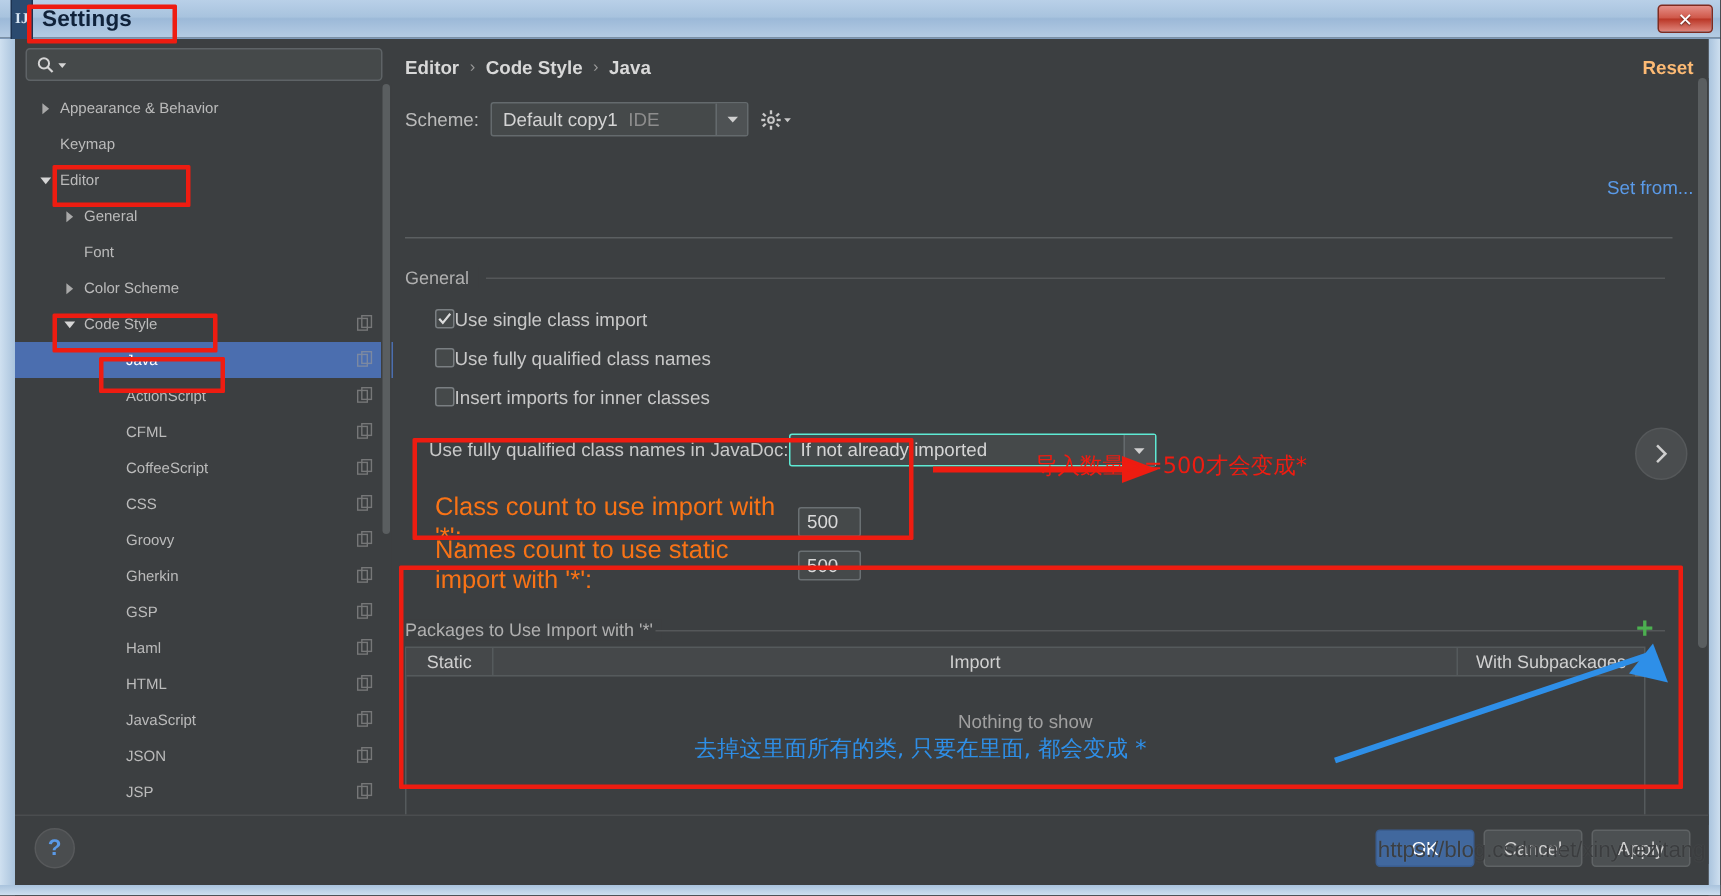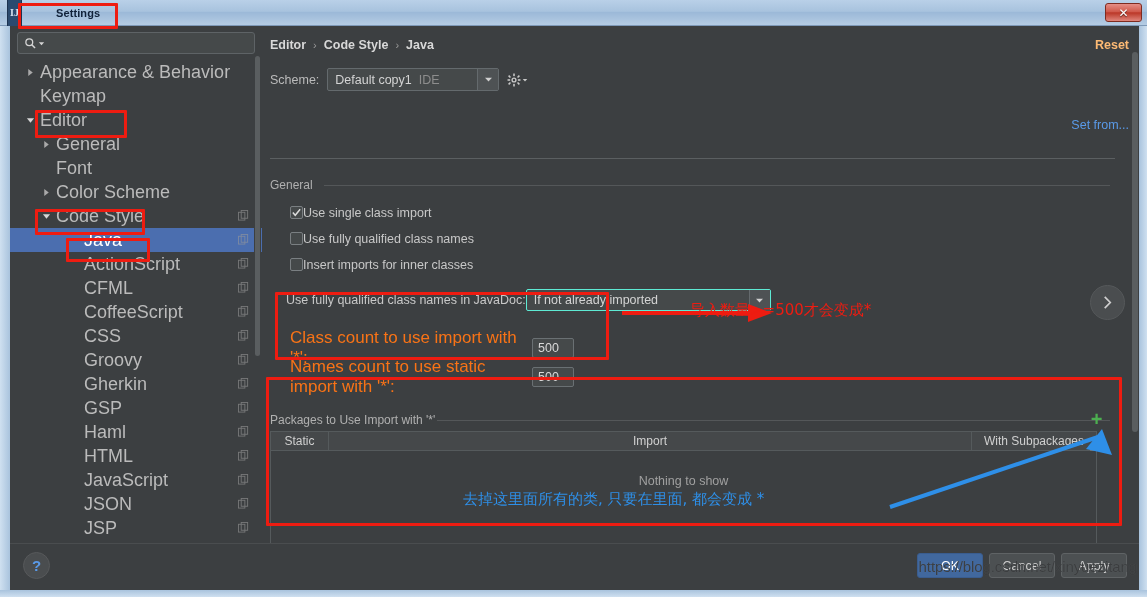--- a/index.html
+++ b/index.html
@@ -27,23 +27,22 @@
   }
   .title-left { display: flex; align-items: center; gap: 6px; padding-left: 7px; }
   .app-icon {
     width: 15px; height: 31px; background: #2b4a6f;
     border: 1px solid #1c3250; border-radius: 1px;
     color: #d8e6f4; font-size: 10px; font-weight: bold;
     display: flex; align-items: center; justify-content: center;
     font-family: "Liberation Serif", serif;
   }
   .title-text {
-    font-size: 11px; color: #10223a; font-weight: bold;
+    font-size: 15px; color: #10223a; font-weight: bold;
     letter-spacing: .1px;
-    margin-left: 28px;
   }
   .win-close {
     position: absolute; right: 5px; top: 3px;
     width: 37px; height: 19px; border-radius: 3px;
     background: linear-gradient(to bottom, #e58e86 0%, #d05a4c 45%, #bb3828 52%, #e0867c 100%);
     border: 1px solid #7e2b20;
     display: flex; align-items: center; justify-content: center;
     color: #fff; font-size: 12px; font-weight: bold;
     text-shadow: 0 1px 1px rgba(0,0,0,.6);
   }
@@ -72,21 +71,21 @@
     height: 22px; background: #45494a; border: 1px solid #5e6366;
     border-radius: 3px; display: flex; align-items: center; padding: 0 6px;
   }
   .search-ico { display: flex; align-items: center; gap: 1px; }
   .search-ico svg { display: block; }
   .search-input {
     flex: 1; background: transparent; border: none; outline: none;
     color: #bbbbbb; font-size: 12px; font-family: inherit; padding-left: 4px;
   }
 
-  .tree { margin-top: 6px; font-size: 18px; color: #bbbbbb; }
+  .tree { margin-top: 6px; font-size: 10px; color: #bbbbbb; }
   .tree-row {
     position: relative; height: 24px; display: flex; align-items: center;
     padding-left: 14px; white-space: nowrap;
   }
   .tree-row.selected { background: #4b6eaf; color: #ffffff; }
   .tw {
     width: 16px; display: inline-flex; align-items: center; justify-content: center;
     flex: 0 0 16px;
   }
   .tw svg { display: block; }

